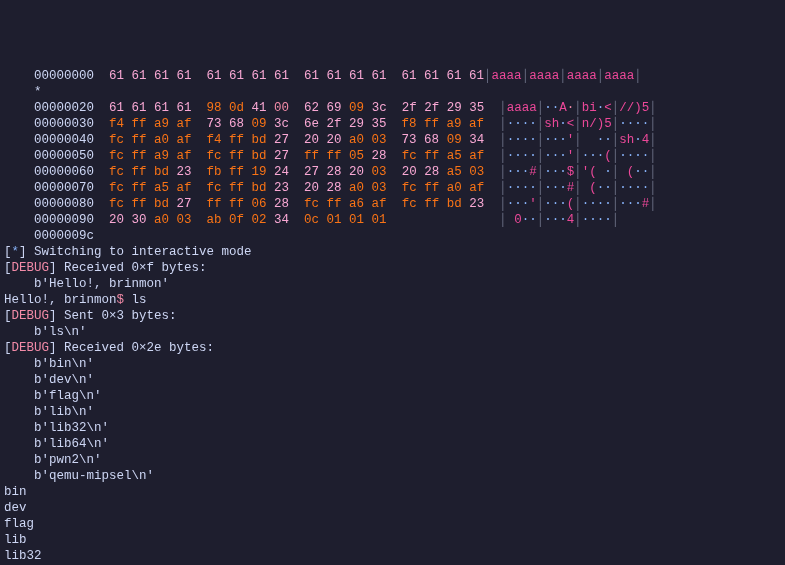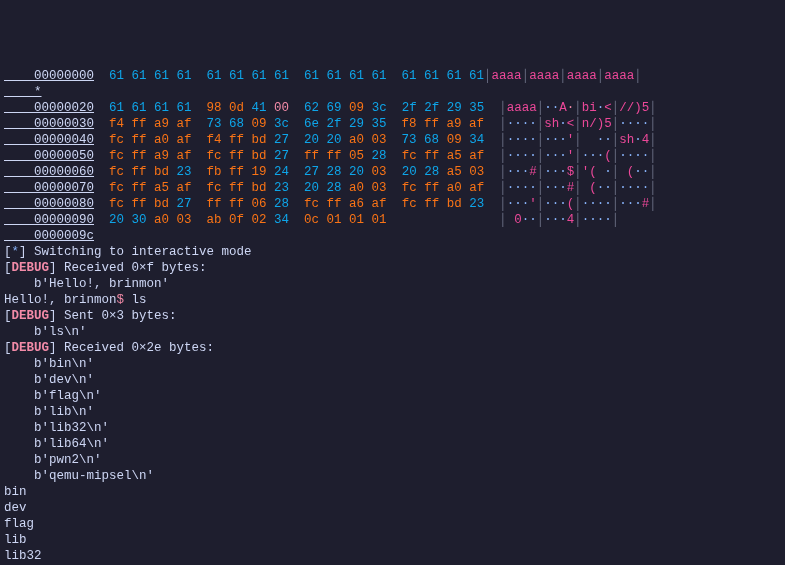--- a/index.html
+++ b/index.html
@@ -10,30 +10,30 @@
     font-size: 12.5px;
     line-height: 1.28;
     color: #cdd6f4;
     white-space: pre;
     overflow: hidden;
     width: 785px;
     height: 565px;
     box-sizing: border-box;
   }
   .line { display: block; }
-  .addr { color: #cdd6f4; text-decoration: underline; }
-  .hx   { color: #0ea5e9; margin-top: 48px; }
+  .addr { color: #cdd6f4; }
+  .hx   { color: #f9a8d4; margin-top: 48px; }
   .c1   { color: #f97316; }    
   .c2   { color: #f38ba8; }    
   .bar  { color: #6c7086; }
   .asc  { color: #ec4899; }
   .ascB { color: #89b4fa; }
   .ascR { color: #f38ba8; }
   .star { color: #89b4fa; }
-  .dbg  { color: #f38ba8; font-weight: bold; }
+  .dbg  { color: #f38ba8; font-weight: normal; }
   .rp   { color: #f38ba8; }
 </style>
 </head>
 <body>
 
 
 
 <div id="terminal"><div id="hexdump"><span class="line"><span class="addr">    00000000</span><span class="hx">  61 61 61 61  61 61 61 61  61 61 61 61  61 61 61 61</span><span class="bar">│</span><span class="asc">aaaa</span><span class="bar">│</span><span class="asc">aaaa</span><span class="bar">│</span><span class="asc">aaaa</span><span class="bar">│</span><span class="asc">aaaa</span><span class="bar">│</span></span><span class="line"><span class="addr">    *</span><span class="hx"></span></span><span class="line"><span class="addr">    00000020</span><span class="hx">  61 61 61 61  </span><span class="c1">98 0d</span><span class="hx"> 41 </span><span class="c2">00</span><span class="hx">  62 69 </span><span class="c1">09</span><span class="hx"> 3c  2f 2f 29 35</span><span class="bar">  │</span><span class="asc">aaaa</span><span class="bar">│</span><span class="ascB">··</span><span class="asc">A</span><span class="ascR">·</span><span class="bar">│</span><span class="asc">bi</span><span class="ascB">·</span><span class="asc">&lt;</span><span class="bar">│</span><span class="asc">//)5</span><span class="bar">│</span></span><span class="line"><span class="addr">    00000030</span><span class="hx">  </span><span class="c1">f4 ff a9 af</span><span class="hx">  73 68 </span><span class="c1">09</span><span class="hx"> 3c  6e 2f 29 35  </span><span class="c1">f8 ff a9 af</span><span class="bar">  │</span><span class="ascB">····</span><span class="bar">│</span><span class="asc">sh</span><span class="ascB">·</span><span class="asc">&lt;</span><span class="bar">│</span><span class="asc">n/)5</span><span class="bar">│</span><span class="ascB">····</span><span class="bar">│</span></span><span class="line"><span class="addr">    00000040</span><span class="hx">  </span><span class="c1">fc ff a0 af</span><span class="hx">  </span><span class="c1">f4 ff bd</span><span class="hx"> 27  20 20 </span><span class="c1">a0 03</span><span class="hx">  73 68 </span><span class="c1">09</span><span class="hx"> 34</span><span class="bar">  │</span><span class="ascB">····</span><span class="bar">│</span><span class="ascB">···</span><span class="asc">'</span><span class="bar">│</span><span class="asc">  </span><span class="ascB">··</span><span class="bar">│</span><span class="asc">sh</span><span class="ascB">·</span><span class="asc">4</span><span class="bar">│</span></span><span class="line"><span class="addr">    00000050</span><span class="hx">  </span><span class="c1">fc ff a9 af</span><span class="hx">  </span><span class="c1">fc ff bd</span><span class="hx"> 27  </span><span class="c1">ff ff 05</span><span class="hx"> 28  </span><span class="c1">fc ff a5 af</span><span class="bar">  │</span><span class="ascB">····</span><span class="bar">│</span><span class="ascB">···</span><span class="asc">'</span><span class="bar">│</span><span class="ascB">···</span><span class="asc">(</span><span class="bar">│</span><span class="ascB">····</span><span class="bar">│</span></span><span class="line"><span class="addr">    00000060</span><span class="hx">  </span><span class="c1">fc ff bd</span><span class="hx"> 23  </span><span class="c1">fb ff 19</span><span class="hx"> 24  27 28 20 </span><span class="c1">03</span><span class="hx">  20 28 </span><span class="c1">a5 03</span><span class="bar">  │</span><span class="ascB">···</span><span class="asc">#</span><span class="bar">│</span><span class="ascB">···</span><span class="asc">$</span><span class="bar">│</span><span class="asc">'( </span><span class="ascB">·</span><span class="bar">│</span><span class="asc"> (</span><span class="ascB">··</span><span class="bar">│</span></span><span class="line"><span class="addr">    00000070</span><span class="hx">  </span><span class="c1">fc ff a5 af</span><span class="hx">  </span><span class="c1">fc ff bd</span><span class="hx"> 23  20 28 </span><span class="c1">a0 03</span><span class="hx">  </span><span class="c1">fc ff a0 af</span><span class="bar">  │</span><span class="ascB">····</span><span class="bar">│</span><span class="ascB">···</span><span class="asc">#</span><span class="bar">│</span><span class="asc"> (</span><span class="ascB">··</span><span class="bar">│</span><span class="ascB">····</span><span class="bar">│</span></span><span class="line"><span class="addr">    00000080</span><span class="hx">  </span><span class="c1">fc ff bd</span><span class="hx"> 27  </span><span class="c1">ff ff 06</span><span class="hx"> 28  </span><span class="c1">fc ff a6 af</span><span class="hx">  </span><span class="c1">fc ff bd</span><span class="hx"> 23</span><span class="bar">  │</span><span class="ascB">···</span><span class="asc">'</span><span class="bar">│</span><span class="ascB">···</span><span class="asc">(</span><span class="bar">│</span><span class="ascB">····</span><span class="bar">│</span><span class="ascB">···</span><span class="asc">#</span><span class="bar">│</span></span><span class="line"><span class="addr">    00000090</span><span class="hx">  20 30 </span><span class="c1">a0 03</span><span class="hx">  </span><span class="c1">ab 0f 02</span><span class="hx"> 34  </span><span class="c1">0c 01 01 01</span><span class="bar">               │</span><span class="asc"> 0</span><span class="ascB">··</span><span class="bar">│</span><span class="ascB">···</span><span class="asc">4</span><span class="bar">│</span><span class="ascB">····</span><span class="bar">│</span></span><span class="line"><span class="addr">    0000009c</span><span class="hx"></span></span></div><div id="loglines"><span class="line"><span>[</span><span class="star">*</span><span>] Switching to interactive mode</span></span><span class="line"><span>[</span><span class="dbg">DEBUG</span><span>] Received 0×f bytes:</span></span><span class="line"><span>    b'Hello!, brinmon'</span></span><span class="line"><span>Hello!, brinmon</span><span class="rp">$</span><span> ls</span></span><span class="line"><span>[</span><span class="dbg">DEBUG</span><span>] Sent 0×3 bytes:</span></span><span class="line"><span>    b'ls\n'</span></span><span class="line"><span>[</span><span class="dbg">DEBUG</span><span>] Received 0×2e bytes:</span></span><span class="line"><span>    b'bin\n'</span></span><span class="line"><span>    b'dev\n'</span></span><span class="line"><span>    b'flag\n'</span></span><span class="line"><span>    b'lib\n'</span></span><span class="line"><span>    b'lib32\n'</span></span><span class="line"><span>    b'lib64\n'</span></span><span class="line"><span>    b'pwn2\n'</span></span><span class="line"><span>    b'qemu-mipsel\n'</span></span><span class="line"><span>bin</span></span><span class="line"><span>dev</span></span><span class="line"><span>flag</span></span><span class="line"><span>lib</span></span><span class="line"><span>lib32</span></span><span class="line"></span></div></div>
 
 

